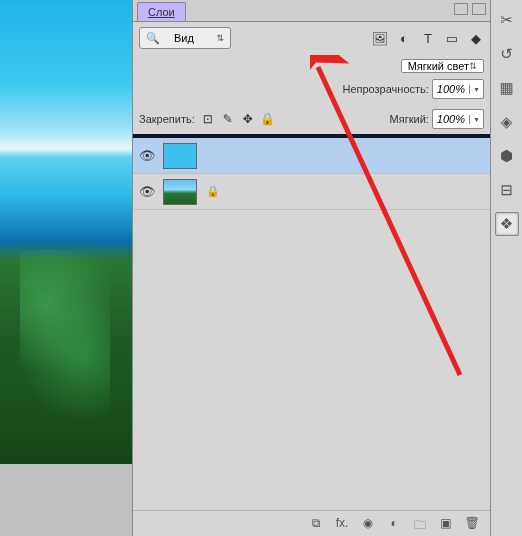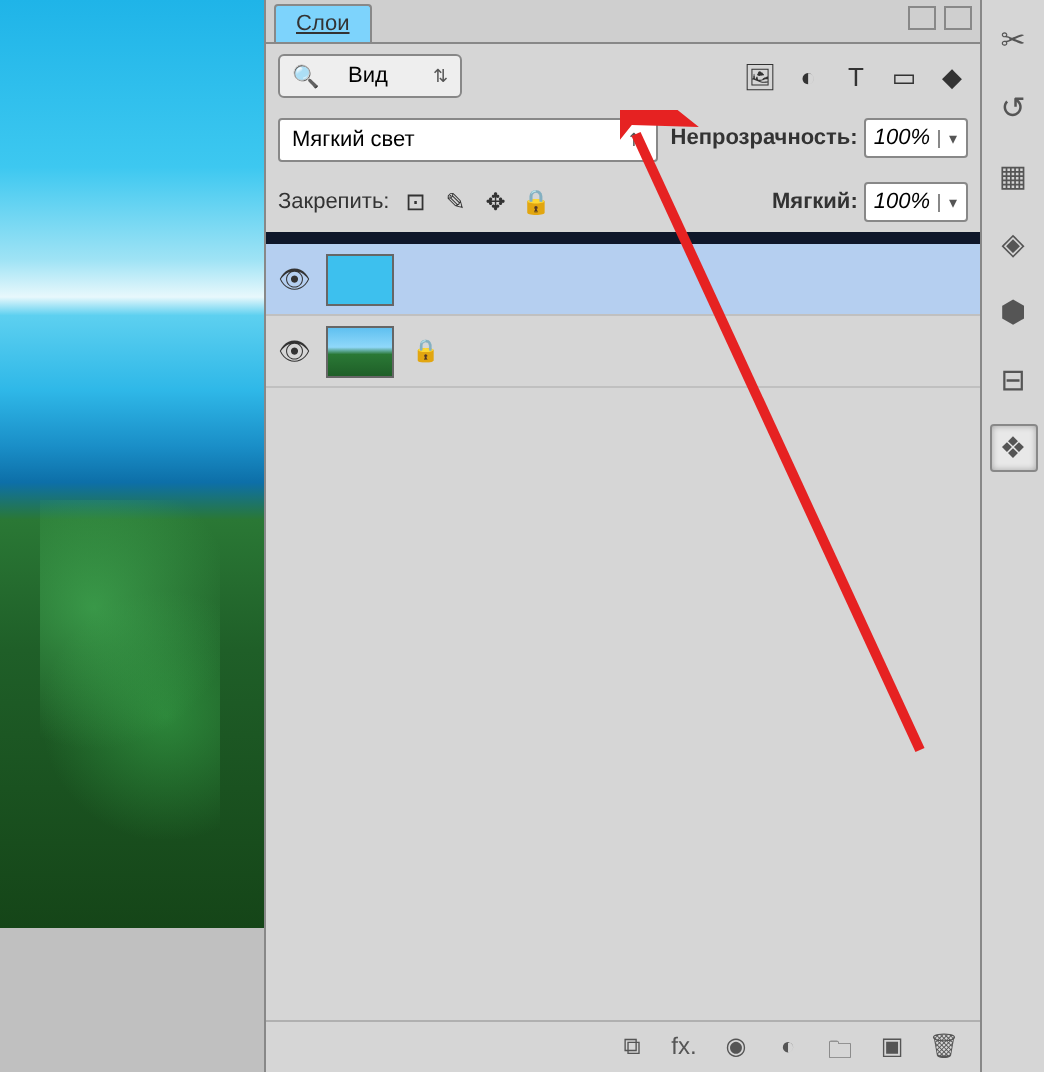--- a/index.html
+++ b/index.html
@@ -2,37 +2,37 @@
 <html><head>
 <meta charset="utf-8">
 <style>
 * { box-sizing: border-box; margin: 0; padding: 0; font-family: Tahoma, Arial, sans-serif; font-size: 11px; }
 body { width: 522px; height: 536px; background: #c0c0c0; display: flex; overflow: hidden; position: relative; }
 .canvas-area { width: 132px; height: 536px; background: #c0c0c0; position: relative; }
 .canvas-img { width: 132px; height: 464px; background: linear-gradient(to bottom, #1fb4e8 0%, #3dc8f0 18%, #9fe3f5 28%, #e8f8fc 32%, #5dd0f0 34%, #2fb8e8 42%, #1a8fc8 48%, #0d6fa8 52%, #2a7835 56%, #1f5f28 70%, #154518 100%); }
 .canvas-img::before { content: ""; position: absolute; top: 250px; left: 20px; width: 90px; height: 180px; background: radial-gradient(circle at 30% 30%, rgba(80,200,100,0.5), transparent 50%), radial-gradient(circle at 70% 60%, rgba(60,180,80,0.5), transparent 50%); }
 .panel { flex: 1; background: #d6d6d6; border-left: 1px solid #888; display: flex; flex-direction: column; }
 .tabbar { height: 22px; background: #cfcfcf; border-bottom: 1px solid #888; display: flex; align-items: flex-end; padding-left: 4px; position: relative; }
-.tab { background: #7dd3fc; border: 1px solid #888; border-bottom: none; padding: 3px 10px; font-size: 11px; color: #333; border-radius: 2px 2px 0 0; text-decoration: underline; }
+.tab { background: #c4b5fd; border: 1px solid #888; border-bottom: none; padding: 3px 10px; font-size: 11px; color: #333; border-radius: 2px 2px 0 0; text-decoration: underline; }
 .tabbar-right { position: absolute; right: 4px; top: 3px; display: flex; gap: 4px; }
 .tabbar-right span { width: 14px; height: 12px; background: #cfcfcf; border: 1px solid #888; }
 .row1 { display: flex; align-items: center; padding: 5px 6px; gap: 4px; background: #d6d6d6; }
 .filter-box { display: flex; align-items: center; border: 1px solid #888; background: #eee; border-radius: 3px; padding: 2px 6px; width: 92px; height: 22px; }
 .filter-box span.ic { width: 12px; text-align: center; }
 .icon-row { display: flex; gap: 8px; margin-left: auto; align-items: center; }
 .icon-row .ic { width: 16px; height: 16px; display: flex; align-items: center; justify-content: center; color: #333; font-size: 13px; }
-.row2 { display: flex; align-items: flex-start; padding: 5px 6px; gap: 6px; background: #d6d6d6; }
+.row2 { display: flex; align-items: flex-end; padding: 5px 6px; gap: 6px; background: #d6d6d6; flex-direction: column; }
 .blend-select { flex: 1; height: 22px; background: #fff; border: 1px solid #888; border-radius: 2px; padding: 0 6px; display: flex; align-items: center; justify-content: space-between; position: relative; }
 .blend-select .arr { width: 8px; font-size: 9px; color: #555; text-align: center; }
 .opac-group { display: flex; align-items: center; gap: 3px; }
-.opac-group .lbl { color: #333; font-weight: bold; }
+.opac-group .lbl { color: #333; }
 .num-box { display: flex; align-items: center; border: 1px solid #888; background: #fff; border-radius: 2px; height: 20px; }
 .num-box .val { padding: 0 4px; min-width: 30px; text-align: right; font-style: italic; }
 .num-box .dd { width: 14px; border-left: 1px solid #888; text-align: center; font-size: 8px; color: #555; }
-.row3 { display: flex; align-items: center; padding: 5px 6px; gap: 6px; background: #d6d6d6; border-bottom: 6px solid #0f172a; }
+.row3 { display: flex; align-items: center; padding: 5px 6px; gap: 6px; background: #d6d6d6; border-bottom: 4px solid #0f172a; }
 .lock-group { display: flex; align-items: center; gap: 6px; color: #333; }
 .lock-group .ic { width: 14px; text-align: center; font-size: 12px; }
 .layers-list { flex: 1; background: #d6d6d6; overflow: auto; }
 .layer-row { display: flex; align-items: center; height: 36px; border-bottom: 1px solid #c0c0c0; padding: 0 6px; gap: 8px; }
 .layer-row.selected { background: #b5cff0; }
 .eye { width: 16px; text-align: center; color: #333; font-size: 13px; }
 .thumb { width: 34px; height: 26px; border: 1px solid #666; background: #3dc0ee; }
 .thumb.bg { background: linear-gradient(to bottom, #5fc0f0 0%, #8fd8fa 40%, #2a7835 55%, #1f5f28 100%); }
 .layer-name { flex: 1; color: #222; }
 .lock-ic { width: 16px; text-align: center; color: #555; }

